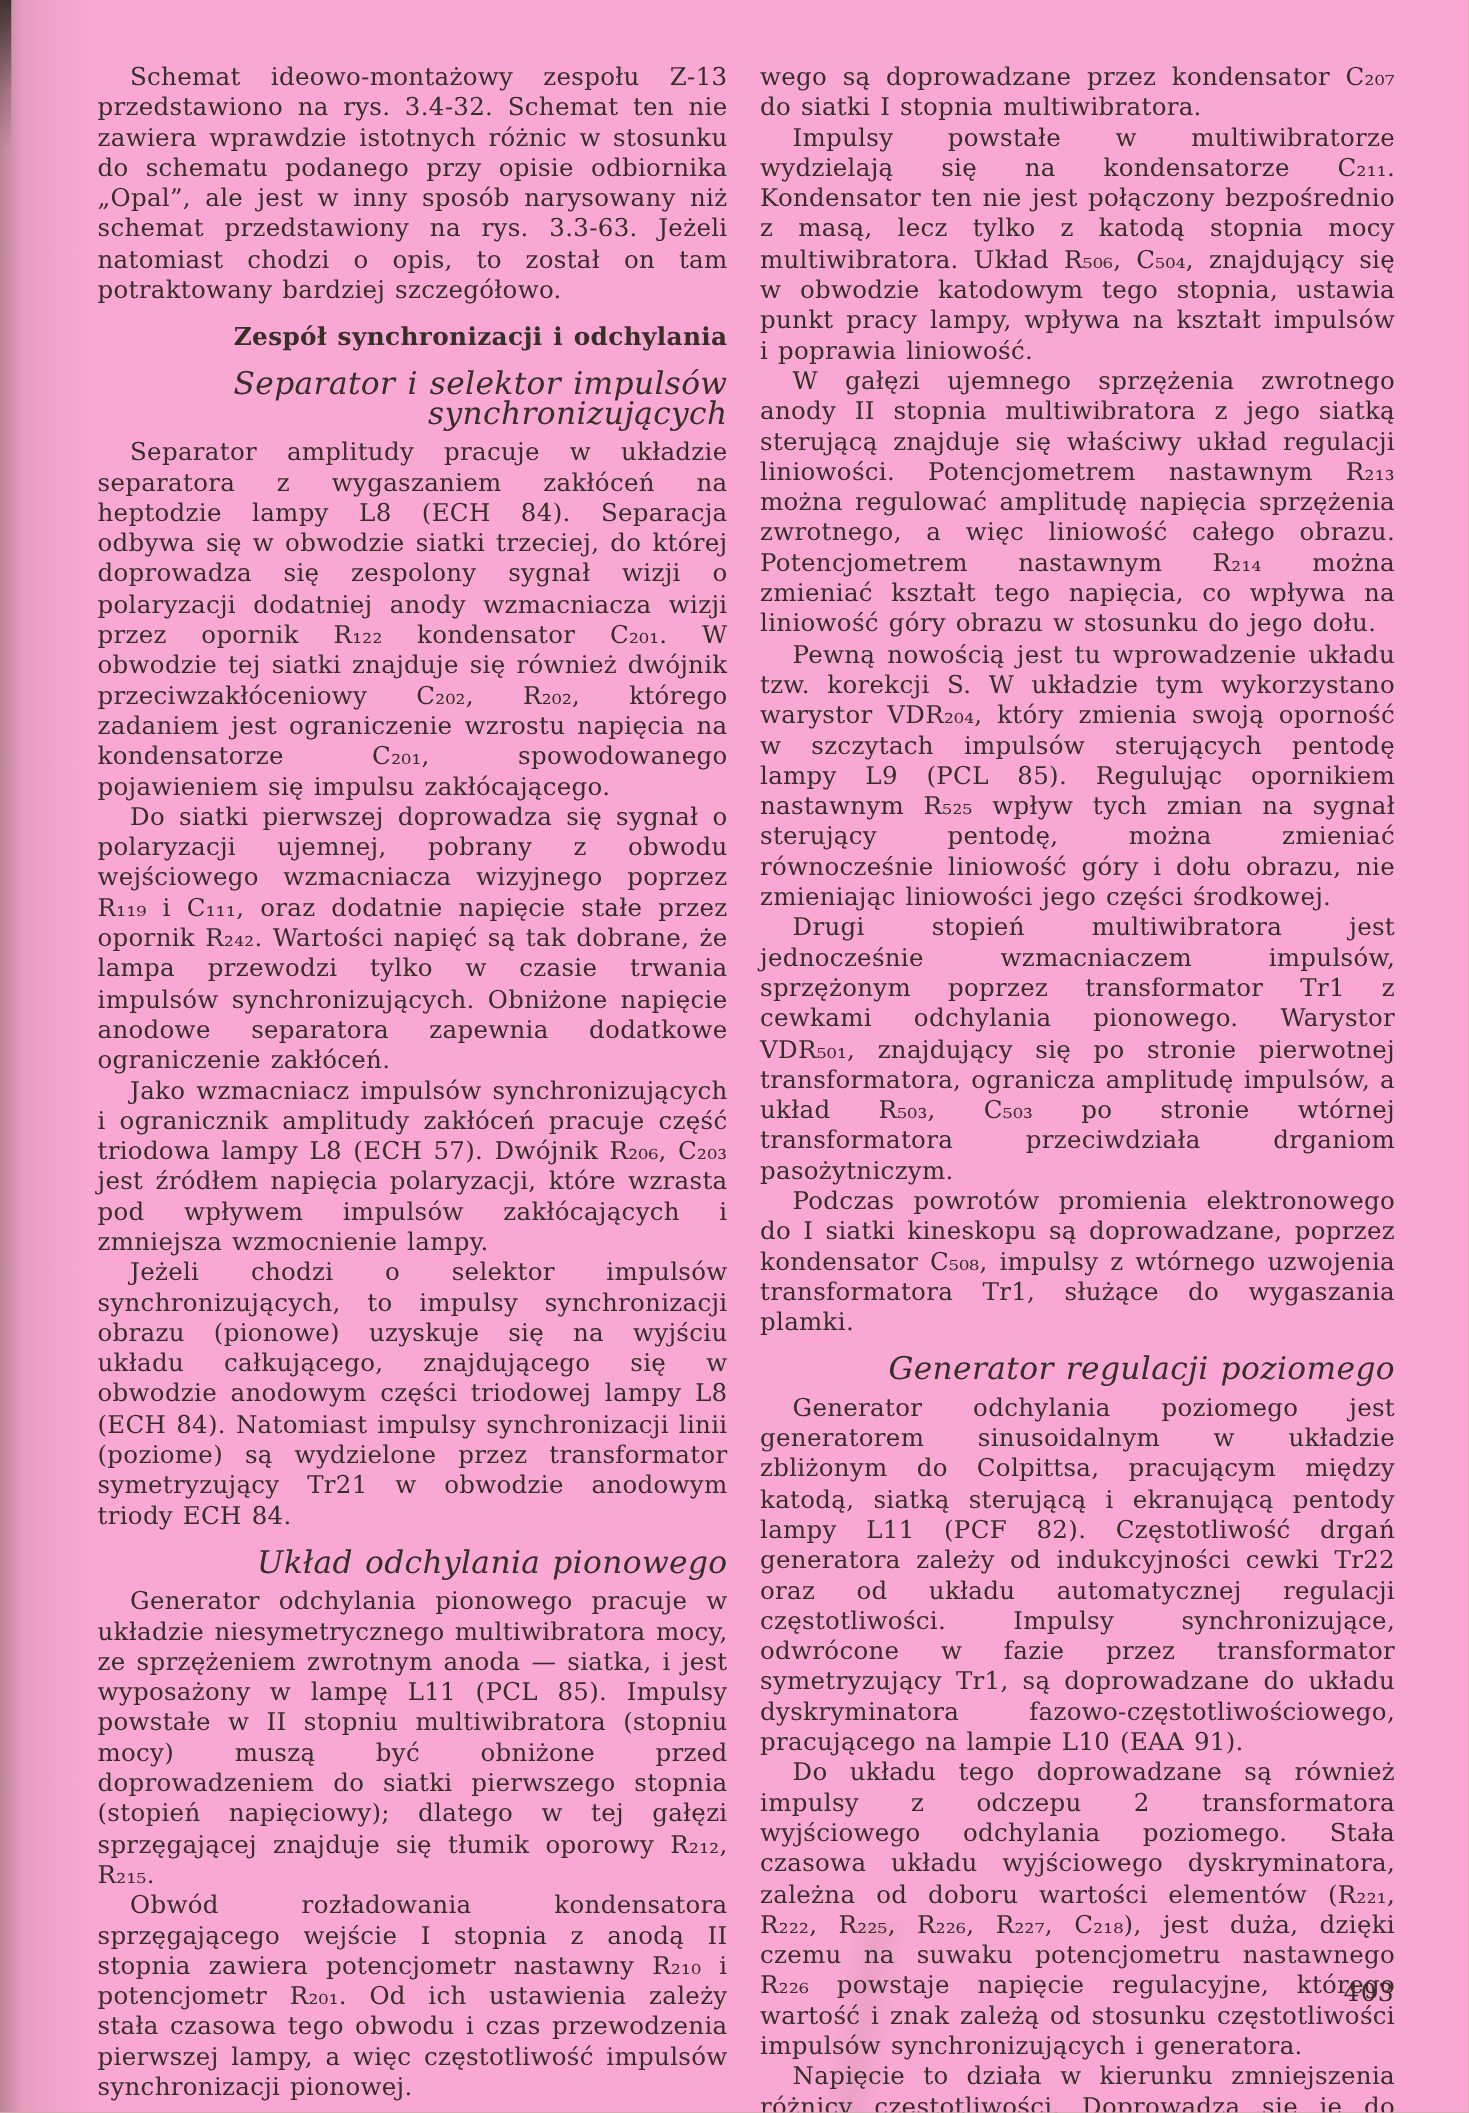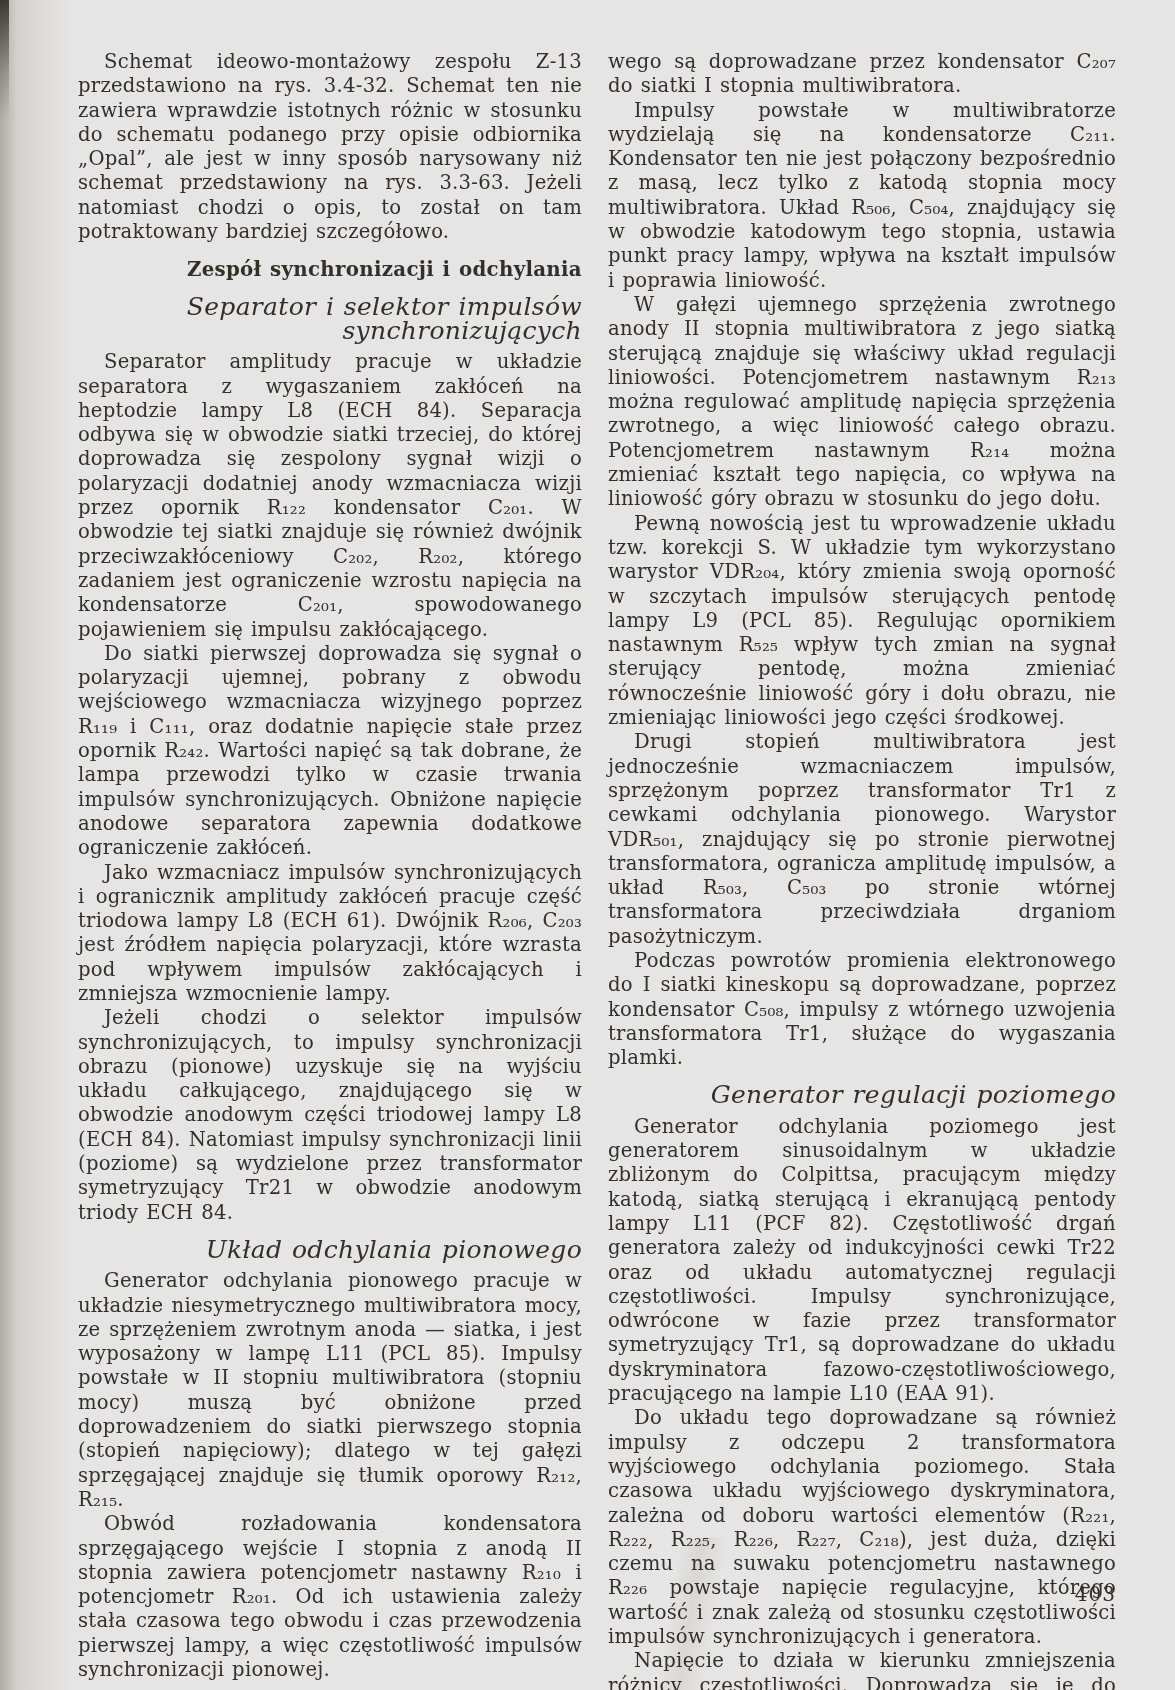--- a/index.html
+++ b/index.html
@@ -12,21 +12,21 @@
     width: 1175px;
     height: 1690px;
     overflow: hidden;
     color: #352f27;
     font-family: "DejaVu Serif", "Liberation Serif", serif;
     background:
       radial-gradient(ellipse 950px 750px at 72% 22%, rgba(255, 250, 234, 0.30), rgba(255,250,234,0) 65%),
       radial-gradient(ellipse 700px 900px at 18% 85%, rgba(120, 100, 70, 0.10), rgba(120,100,70,0) 70%),
       radial-gradient(ellipse 500px 400px at 88% 92%, rgba(125, 108, 80, 0.10), rgba(125,108,80,0) 75%),
       linear-gradient(90deg, #cfc2a7 0px, #dbcfb6 12px, #e4dac3 45px, #e9e0ca 120px, #eae1cb 60%, #e7decSub 100%);
-    background-color: #e5e5e5;
+    background-color: #f9a8d4;
   }
   .gutter-shadow {
     position: absolute;
     left: 0; top: 0; bottom: 0;
     width: 70px;
     background: linear-gradient(90deg, rgba(90, 75, 52, 0.38), rgba(90,75,52,0.12) 18px, rgba(90,75,52,0) 70px);
     pointer-events: none;
   }
   .corner-sliver {
     position: absolute;
@@ -88,21 +88,21 @@
   <div class="gutter-shadow"></div>
   <div class="corner-sliver"></div>
   <div class="crease"></div>
 
   <div class="col col-left">
     <p class="indent">Schemat ideowo-montażowy zespołu Z-13 przedstawiono na rys. 3.4-32. Schemat ten nie zawiera wprawdzie istotnych różnic w stosunku do schematu podanego przy opisie odbiornika „Opal”, ale jest w inny sposób narysowany niż schemat przedstawiony na rys. 3.3-63. Jeżeli natomiast chodzi o opis, to został on tam potraktowany bardziej szczegółowo.</p>
     <h2 class="head-bold">Zespół synchronizacji i odchylania</h2>
     <h3 class="head-italic">Separator i selektor impulsów synchronizujących</h3>
     <p class="indent">Separator amplitudy pracuje w układzie separatora z wygaszaniem zakłóceń na heptodzie lampy L8 (ECH 84). Separacja odbywa się w obwodzie siatki trzeciej, do której doprowadza się zespolony sygnał wizji o polaryzacji dodatniej anody wzmacniacza wizji przez opornik R₁₂₂ kondensator C₂₀₁. W obwodzie tej siatki znajduje się również dwójnik przeciwzakłóceniowy C₂₀₂, R₂₀₂, którego zadaniem jest ograniczenie wzrostu napięcia na kondensatorze C₂₀₁, spowodowanego pojawieniem się impulsu zakłócającego.</p>
     <p class="indent">Do siatki pierwszej doprowadza się sygnał o polaryzacji ujemnej, pobrany z obwodu wejściowego wzmacniacza wizyjnego poprzez R₁₁₉ i C₁₁₁, oraz dodatnie napięcie stałe przez opornik R₂₄₂. Wartości napięć są tak dobrane, że lampa przewodzi tylko w czasie trwania impulsów synchronizujących. Obniżone napięcie anodowe separatora zapewnia dodatkowe ograniczenie zakłóceń.</p>
-    <p class="indent">Jako wzmacniacz impulsów synchronizujących i ogranicznik amplitudy zakłóceń pracuje część triodowa lampy L8 (ECH 61). Dwójnik R₂₀₆, C₂₀₃ jest źródłem napięcia polaryzacji, które wzrasta pod wpływem impulsów zakłócających i zmniejsza wzmocnienie lampy.</p>
+    <p class="indent">Jako wzmacniacz impulsów synchronizujących i ogranicznik amplitudy zakłóceń pracuje część triodowa lampy L8 (ECH 57). Dwójnik R₂₀₆, C₂₀₃ jest źródłem napięcia polaryzacji, które wzrasta pod wpływem impulsów zakłócających i zmniejsza wzmocnienie lampy.</p>
     <p class="indent">Jeżeli chodzi o selektor impulsów synchronizujących, to impulsy synchronizacji obrazu (pionowe) uzyskuje się na wyjściu układu całkującego, znajdującego się w obwodzie anodowym części triodowej lampy L8 (ECH 84). Natomiast impulsy synchronizacji linii (poziome) są wydzielone przez transformator symetryzujący Tr21 w obwodzie anodowym triody ECH 84.</p>
     <h3 class="head-italic">Układ odchylania pionowego</h3>
     <p class="indent">Generator odchylania pionowego pracuje w układzie niesymetrycznego multiwibratora mocy, ze sprzężeniem zwrotnym anoda — siatka, i jest wyposażony w lampę L11 (PCL 85). Impulsy powstałe w II stopniu multiwibratora (stopniu mocy) muszą być obniżone przed doprowadzeniem do siatki pierwszego stopnia (stopień napięciowy); dlatego w tej gałęzi sprzęgającej znajduje się tłumik oporowy R₂₁₂, R₂₁₅.</p>
     <p class="indent">Obwód rozładowania kondensatora sprzęgającego wejście I stopnia z anodą II stopnia zawiera potencjometr nastawny R₂₁₀ i potencjometr R₂₀₁. Od ich ustawienia zależy stała czasowa tego obwodu i czas przewodzenia pierwszej lampy, a więc częstotliwość impulsów synchronizacji pionowej.</p>
 
   </div>
 
   <div class="col col-right">
     <p>wego są doprowadzane przez kondensator C₂₀₇ do siatki I stopnia multiwibratora.</p>
     <p class="indent">Impulsy powstałe w multiwibratorze wydzielają się na kondensatorze C₂₁₁. Kondensator ten nie jest połączony bezpośrednio z masą, lecz tylko z katodą stopnia mocy multiwibratora. Układ R₅₀₆, C₅₀₄, znajdujący się w obwodzie katodowym tego stopnia, ustawia punkt pracy lampy, wpływa na kształt impulsów i poprawia liniowość.</p>

